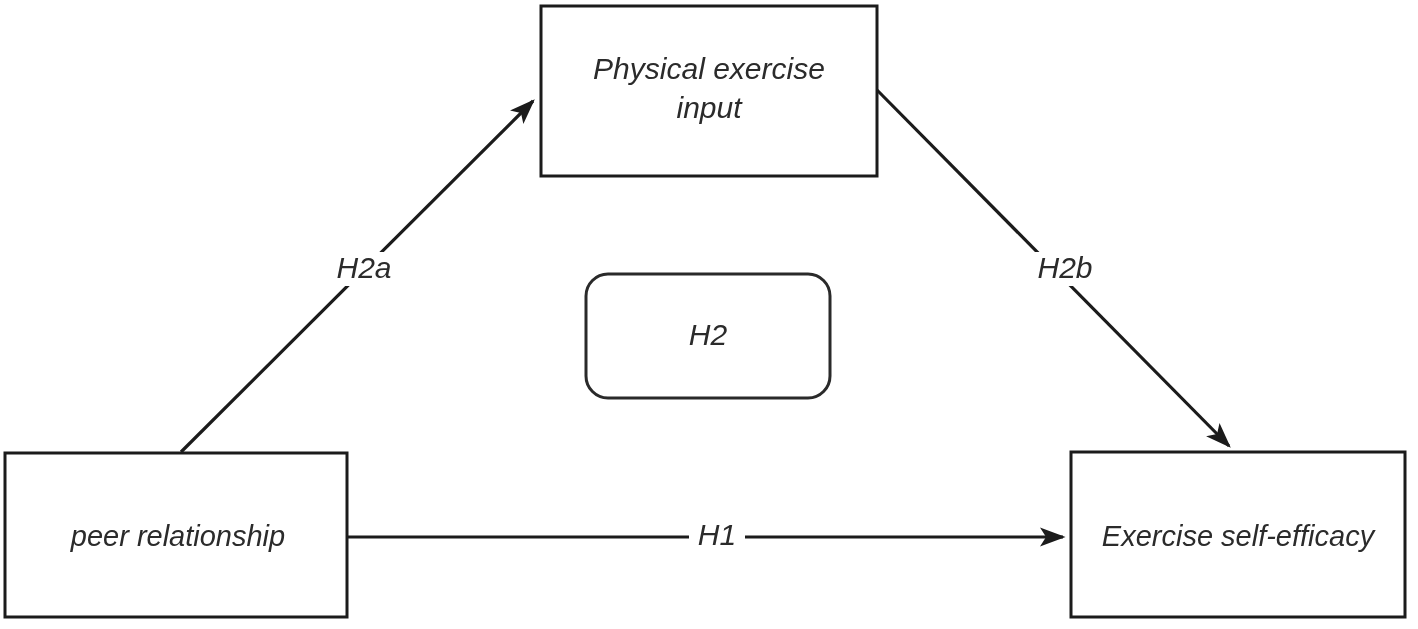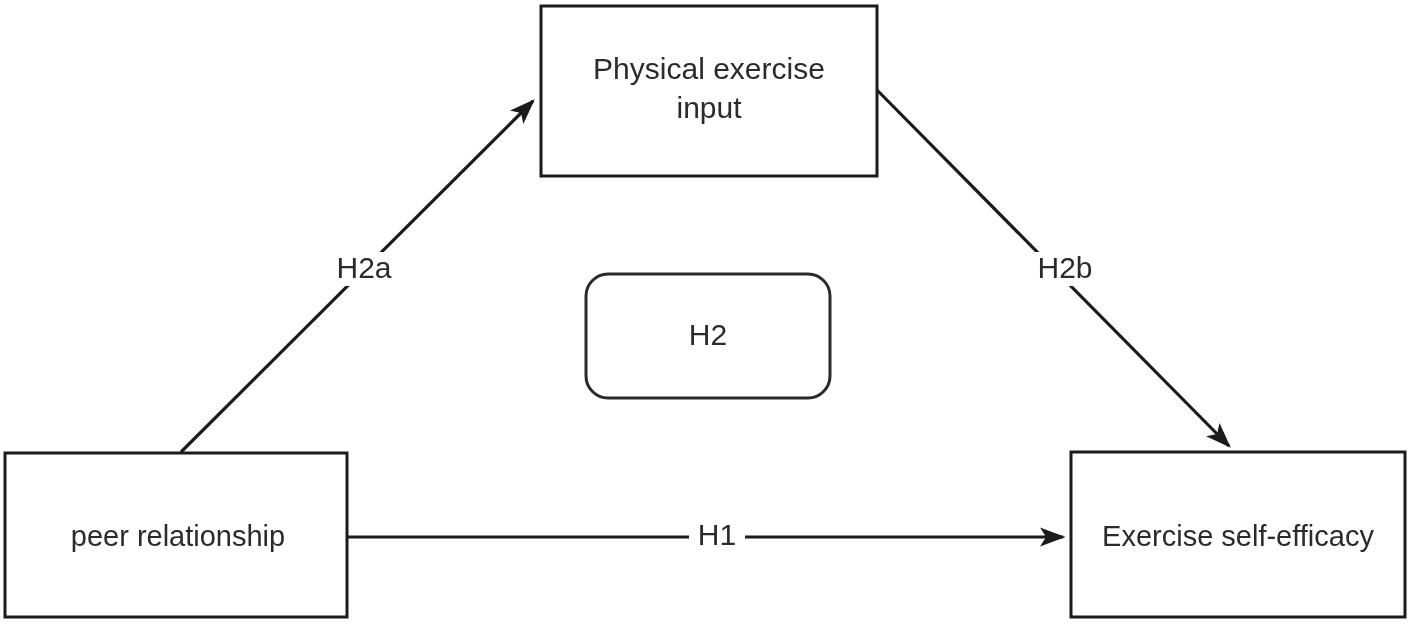--- a/index.html
+++ b/index.html
@@ -9,20 +9,21 @@
   }
   body {
     font-family: "Liberation Sans", sans-serif;
   }
   #diagram-root {
     position: relative;
     width: 1418px;
     height: 629px;
     background: #ffffff;
     overflow: hidden;
+    font-style: italic;
   }
   svg.diagram-canvas {
     position: absolute;
     top: 0;
     left: 0;
     width: 1418px;
     height: 629px;
     display: block;
   }
   .node-box {

